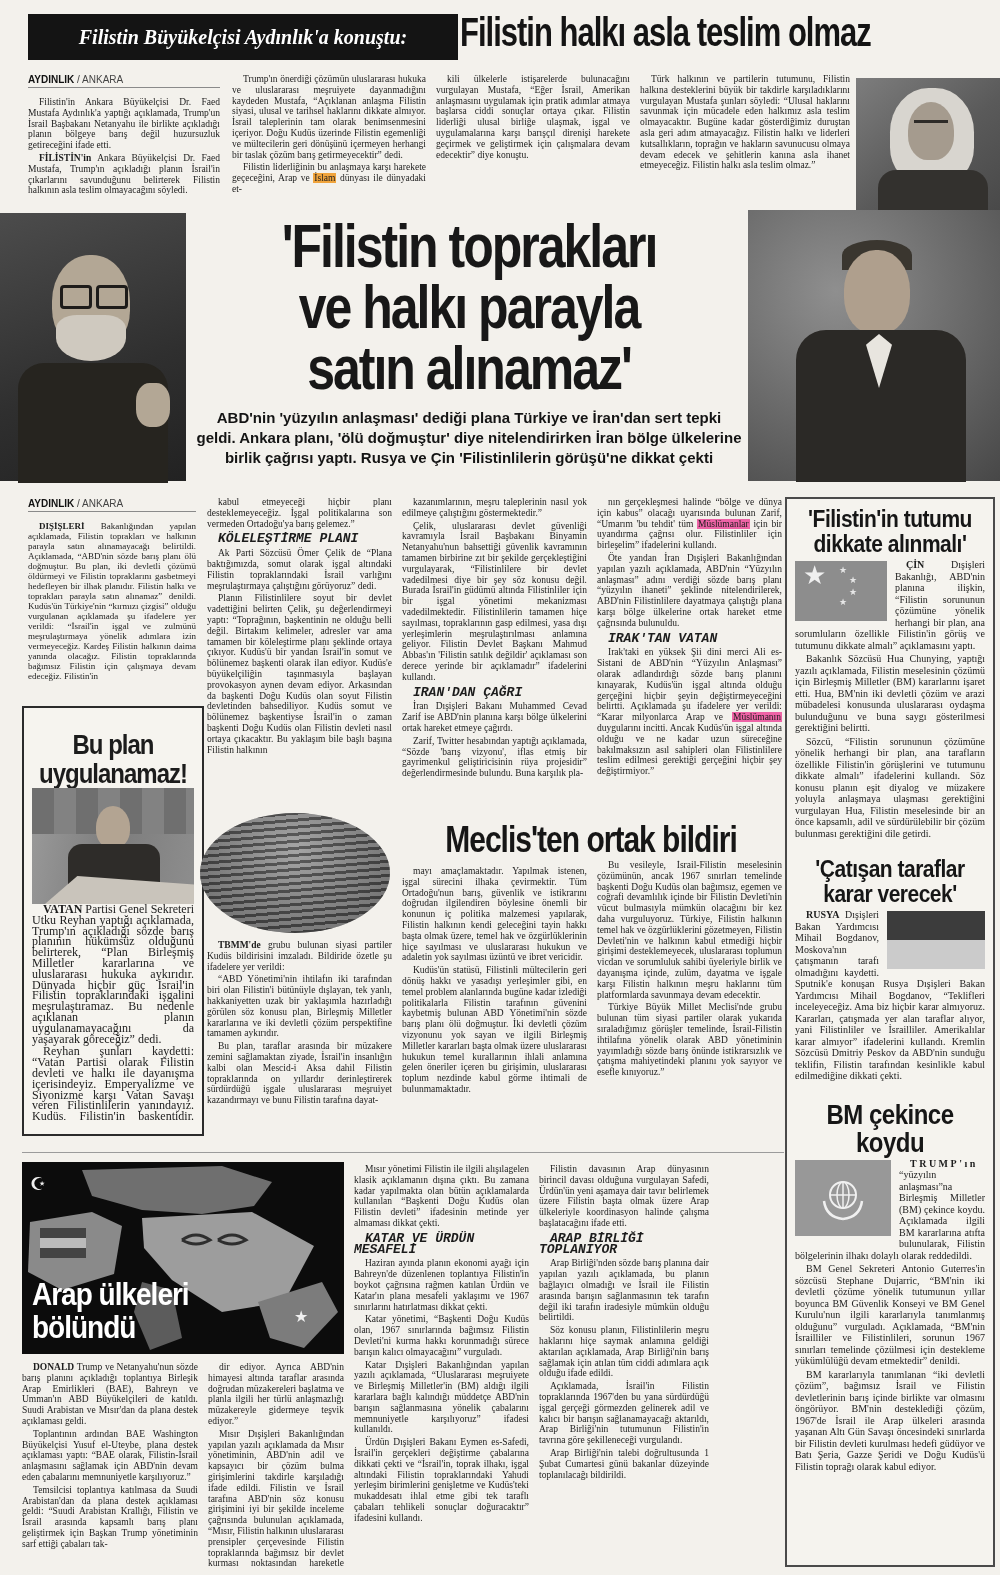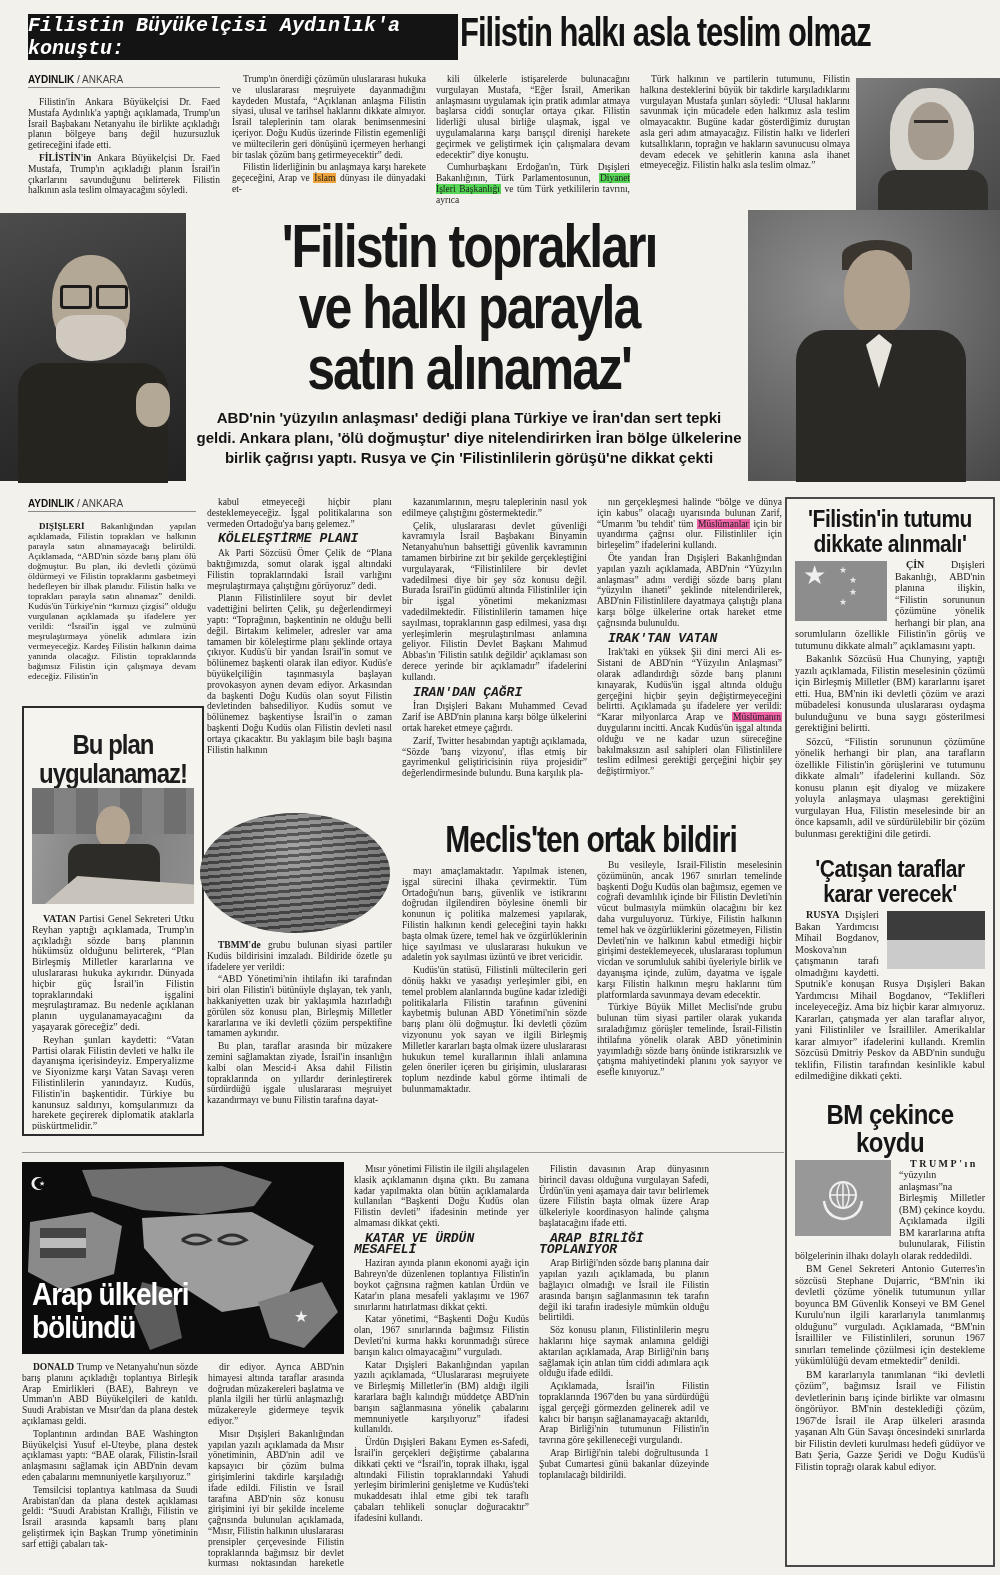--- a/index.html
+++ b/index.html
@@ -14,21 +14,21 @@
   .byline b{font-weight:bold;color:#111;}
   .byline span{color:#444;}
   .subhead{font-family:Liberation Mono, monospace;font-style:italic;font-weight:bold;
            font-size:13px;text-indent:0;margin:5px 0 3px 0 !important;text-align:left;}
   .hl-orange{background:#f0a43c;padding:0 1px;}
   .hl-green{background:#55d455;padding:0 1px;}
   .hl-pink{background:#ee63a6;padding:0 1px;}
 
   
   .kicker-box{left:28px;top:14px;width:430px;height:46px;background:#141414;color:#fff;
-      display:flex;align-items:center;justify-content:center;font-family:Liberation Mono, monospace;
+      display:flex;align-items:center;justify-content:center;font-family:Liberation Serif, serif;
       font-style:italic;font-weight:bold;font-size:20px;}
   .top-headline{left:460px;top:10px;width:535px;height:56px;font-family:"Liberation Sans",sans-serif;
       font-weight:bold;font-size:31px;letter-spacing:-1px;color:#141414;white-space:nowrap;
       transform:scaleY(1.3);transform-origin:top left;}
 
   
   .t-byline{left:28px;top:74px;width:192px;}
   .t-col1{left:28px;top:97px;width:192px;height:112px;}
   .t-col2{left:232px;top:74px;width:194px;height:136px;}
   .t-col3{left:436px;top:74px;width:194px;height:136px;}
@@ -78,21 +78,21 @@
   .m-byline{left:28px;top:498px;width:168px;}
   .m-col1{left:28px;top:521px;width:168px;height:183px;font-size:9px;line-height:10px;}
   .m-col2{left:207px;top:497px;width:185px;height:318px;}
   .m-col3{left:402px;top:497px;width:185px;height:318px;}
   .m-col4{left:597px;top:497px;width:185px;height:318px;}
 
   .plan-box{left:22px;top:706px;width:182px;height:430px;border:2px solid #2b2b2b;background:#f6f4ef;
       padding:22px 8px;box-sizing:border-box;}
   .plan-head{font-family:"Liberation Sans",sans-serif;font-weight:bold;font-size:24px;line-height:25px;
       text-align:center;letter-spacing:-1px;transform:scaleY(1.15);transform-origin:top center;margin-bottom:8px;}
-  .plan-text{font-size:10px;line-height:10.8px;text-align:justify;overflow:hidden;height:216px;margin-top:10px;}
+  .plan-text{font-size:12px;line-height:10.8px;text-align:justify;overflow:hidden;height:216px;margin-top:0;}
   .plan-text p{margin:0 0 2px 0;text-indent:11px;}
 
   
   .meclis-head{left:398px;top:820px;width:386px;text-align:center;font-family:"Liberation Sans",sans-serif;
       font-weight:bold;font-size:30px;letter-spacing:-1px;transform:scaleY(1.2);transform-origin:top center;color:#161616;}
   .me-colA{left:207px;top:940px;width:185px;height:212px;}
   .me-colB{left:402px;top:866px;width:185px;height:288px;}
   .me-colC{left:597px;top:860px;width:185px;height:294px;}
   .section-rule{left:22px;top:1152px;width:762px;height:1px;background:#9b9b9b;}
 
@@ -143,21 +143,20 @@
   <div class="abs t-col1 body">
     <p>Filistin'in Ankara Büyükelçisi Dr. Faed Mustafa Aydınlık'a yaptığı açıklamada, Trump'un İsrail Başbakanı Netanyahu ile birlikte açıkladığı planın bölgeye barış değil huzursuzluk getireceğini ifade etti.</p>
     <p><b class="lead">FİLİSTİN'in</b><span> Ankara Büyükelçisi Dr. Faed Mustafa, Trump'ın açıkladığı planın İsrail'in çıkarlarını savunduğunu belirterek Filistin halkının asla teslim olmayacağını söyledi.</span></p>
   </div>
   <div class="abs t-col2 body">
     <p>Trump'ın önerdiği çözümün uluslararası hukuka ve uluslararası meşruiyete dayanmadığını kaydeden Mustafa, “Açıklanan anlaşma Filistin siyasi, ulusal ve tarihsel haklarını dikkate almıyor. İsrail taleplerinin tam olarak benimsenmesini içeriyor. Doğu Kudüs üzerinde Filistin egemenliği ve mültecilerin geri dönüşünü içermeyen herhangi bir taslak çözüm barış getirmeyecektir” dedi.</p>
     <p><span>Filistin liderliğinin bu anlaşmaya karşı harekete geçeceğini, Arap ve </span><span class="hl-orange">İslam</span><span> dünyası ile dünyadaki et-</span></p>
   </div>
   <div class="abs t-col3 body">
     <p>kili ülkelerle istişarelerde bulunacağını vurgulayan Mustafa, “Eğer İsrail, Amerikan anlaşmasını uygulamak için pratik adımlar atmaya başlarsa ciddi sonuçlar ortaya çıkar. Filistin liderliği ulusal birliğe ulaşmak, işgal ve uygulamalarına karşı barışçıl direnişi harekete geçirmek ve geliştirmek için çalışmalara devam edecektir” diye konuştu.</p>
-    <p><span>Cumhurbaşkanı Erdoğan'ın, Türk Dışişleri Bakanlığının, Türk Parlamentosunun, </span><span class="hl-green">Diyanet İşleri Başkanlığı</span><span> ve tüm Türk yetkililerin tavrını, ayrıca</span></p>
   </div>
   <div class="abs t-col4 body">
     <p>Türk halkının ve partilerin tutumunu, Filistin halkına desteklerini büyük bir takdirle karşıladıklarını vurgulayan Mustafa şunları söyledi: “Ulusal haklarını savunmak için mücadele eden halkımız asla teslim olmayacaktır. Bugüne kadar gösterdiğimiz duruştan asla geri adım atmayacağız. Filistin halkı ve liderleri kutsallıkların, toprağın ve hakların savunucusu olmaya devam edecek ve şehitlerin kanına asla ihanet etmeyeceğiz. Filistin halkı asla teslim olmaz.”</p>
   </div>
   <div class="abs photo photo-amb">
     <div class="keffiyeh"></div>
     <div class="amb-face"></div>
     <div class="amb-glass"></div>
     <div class="amb-suit"></div>
   </div>

